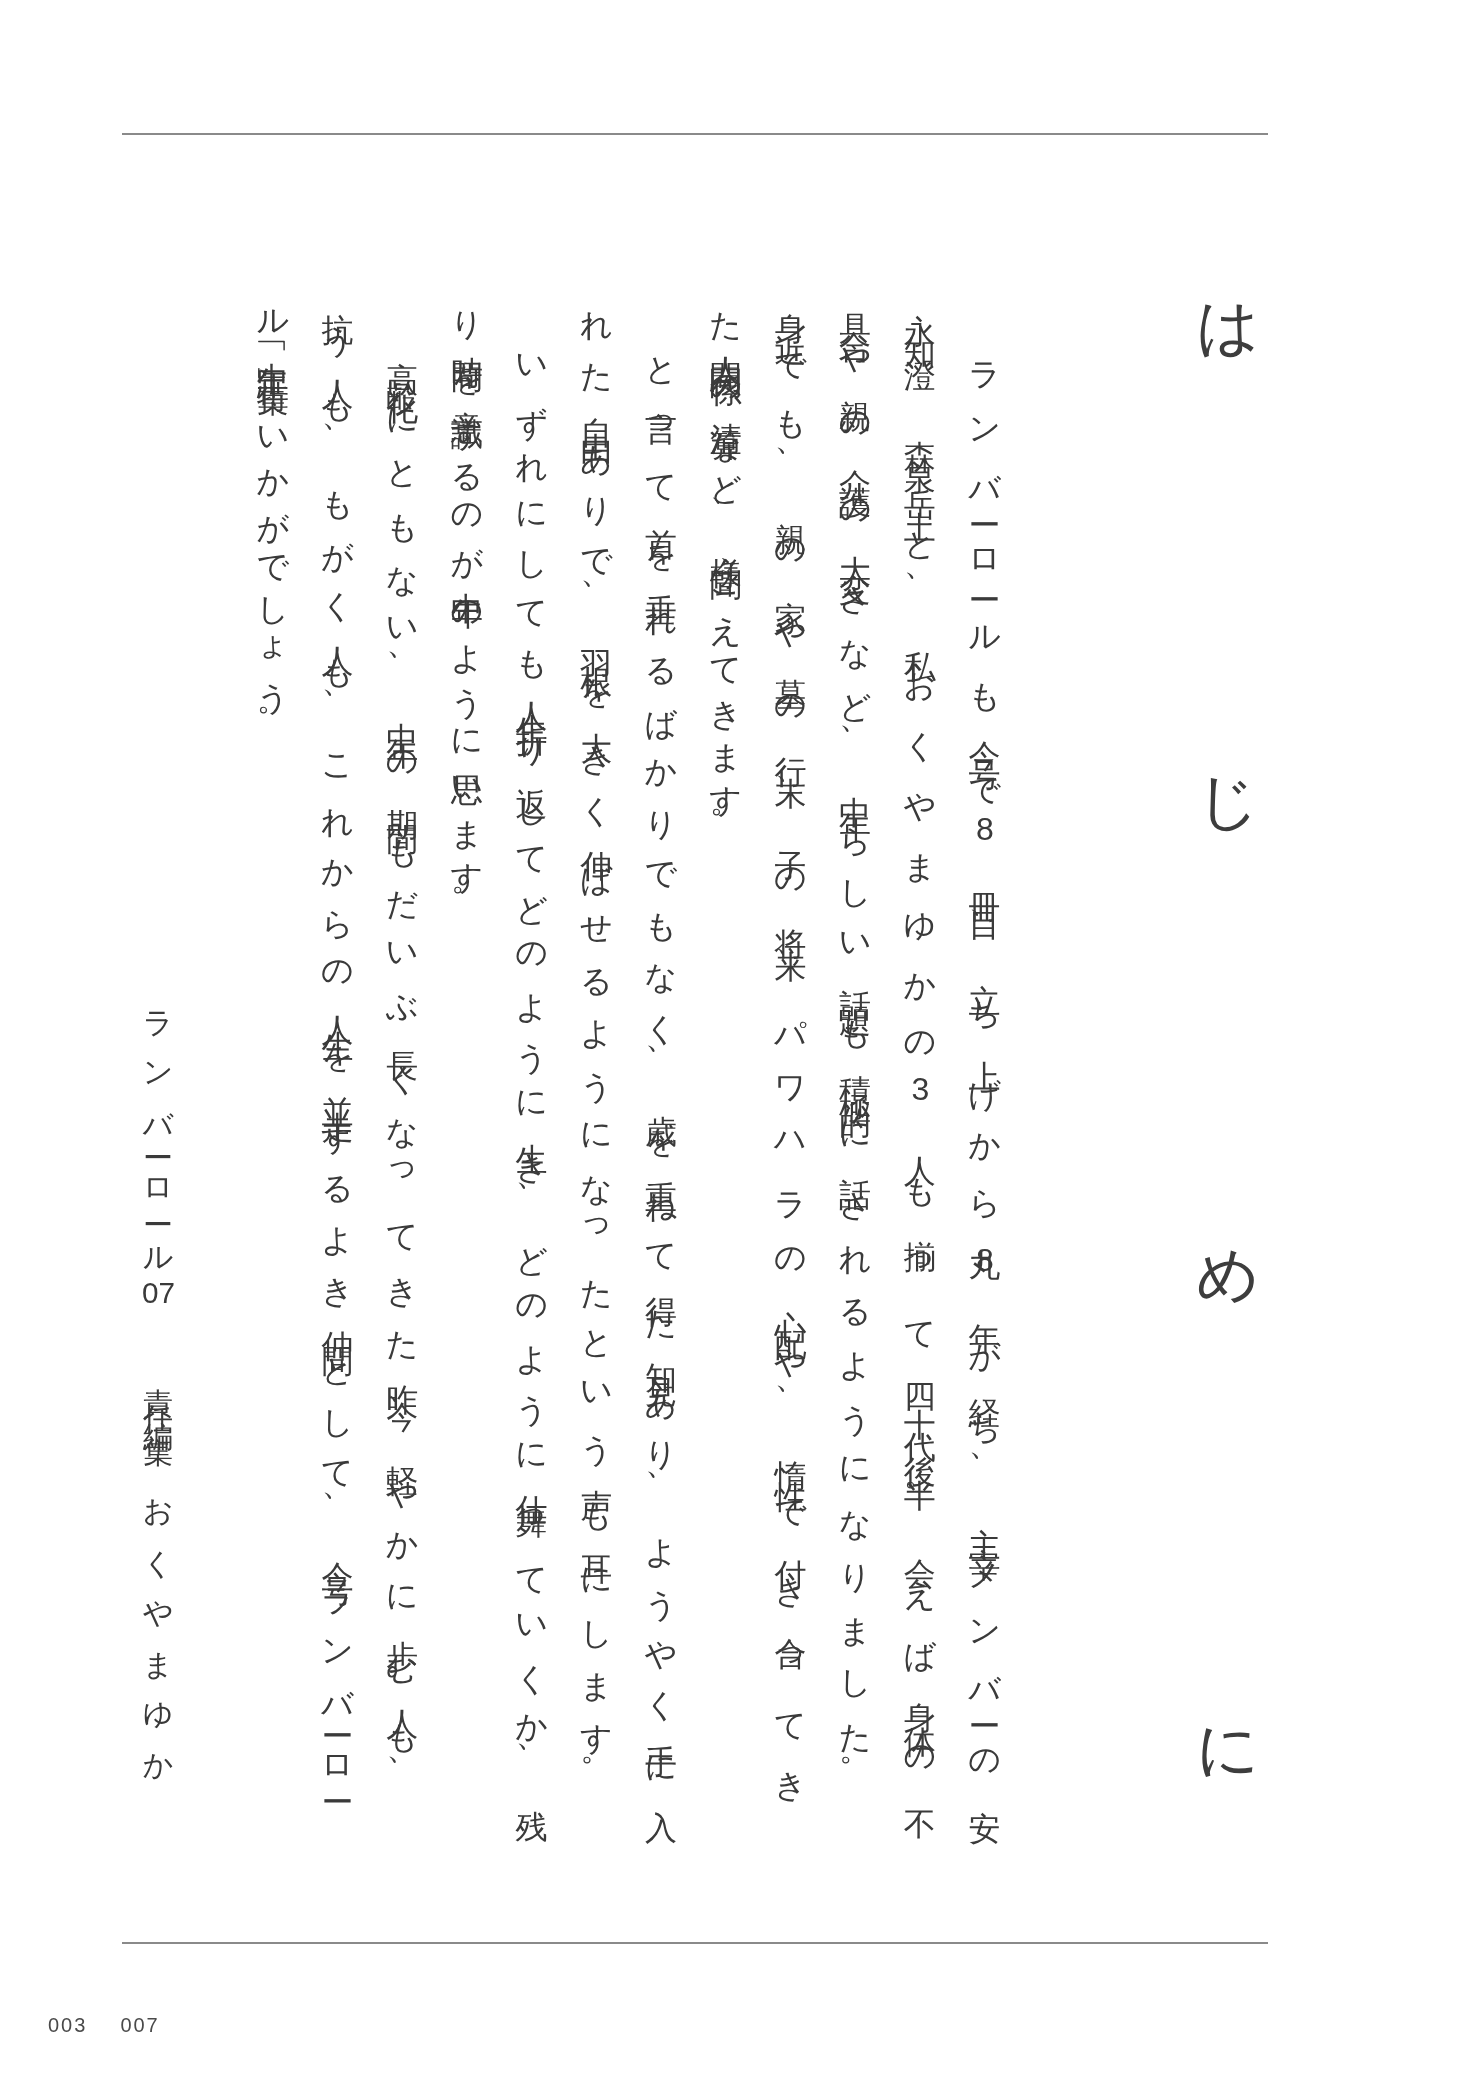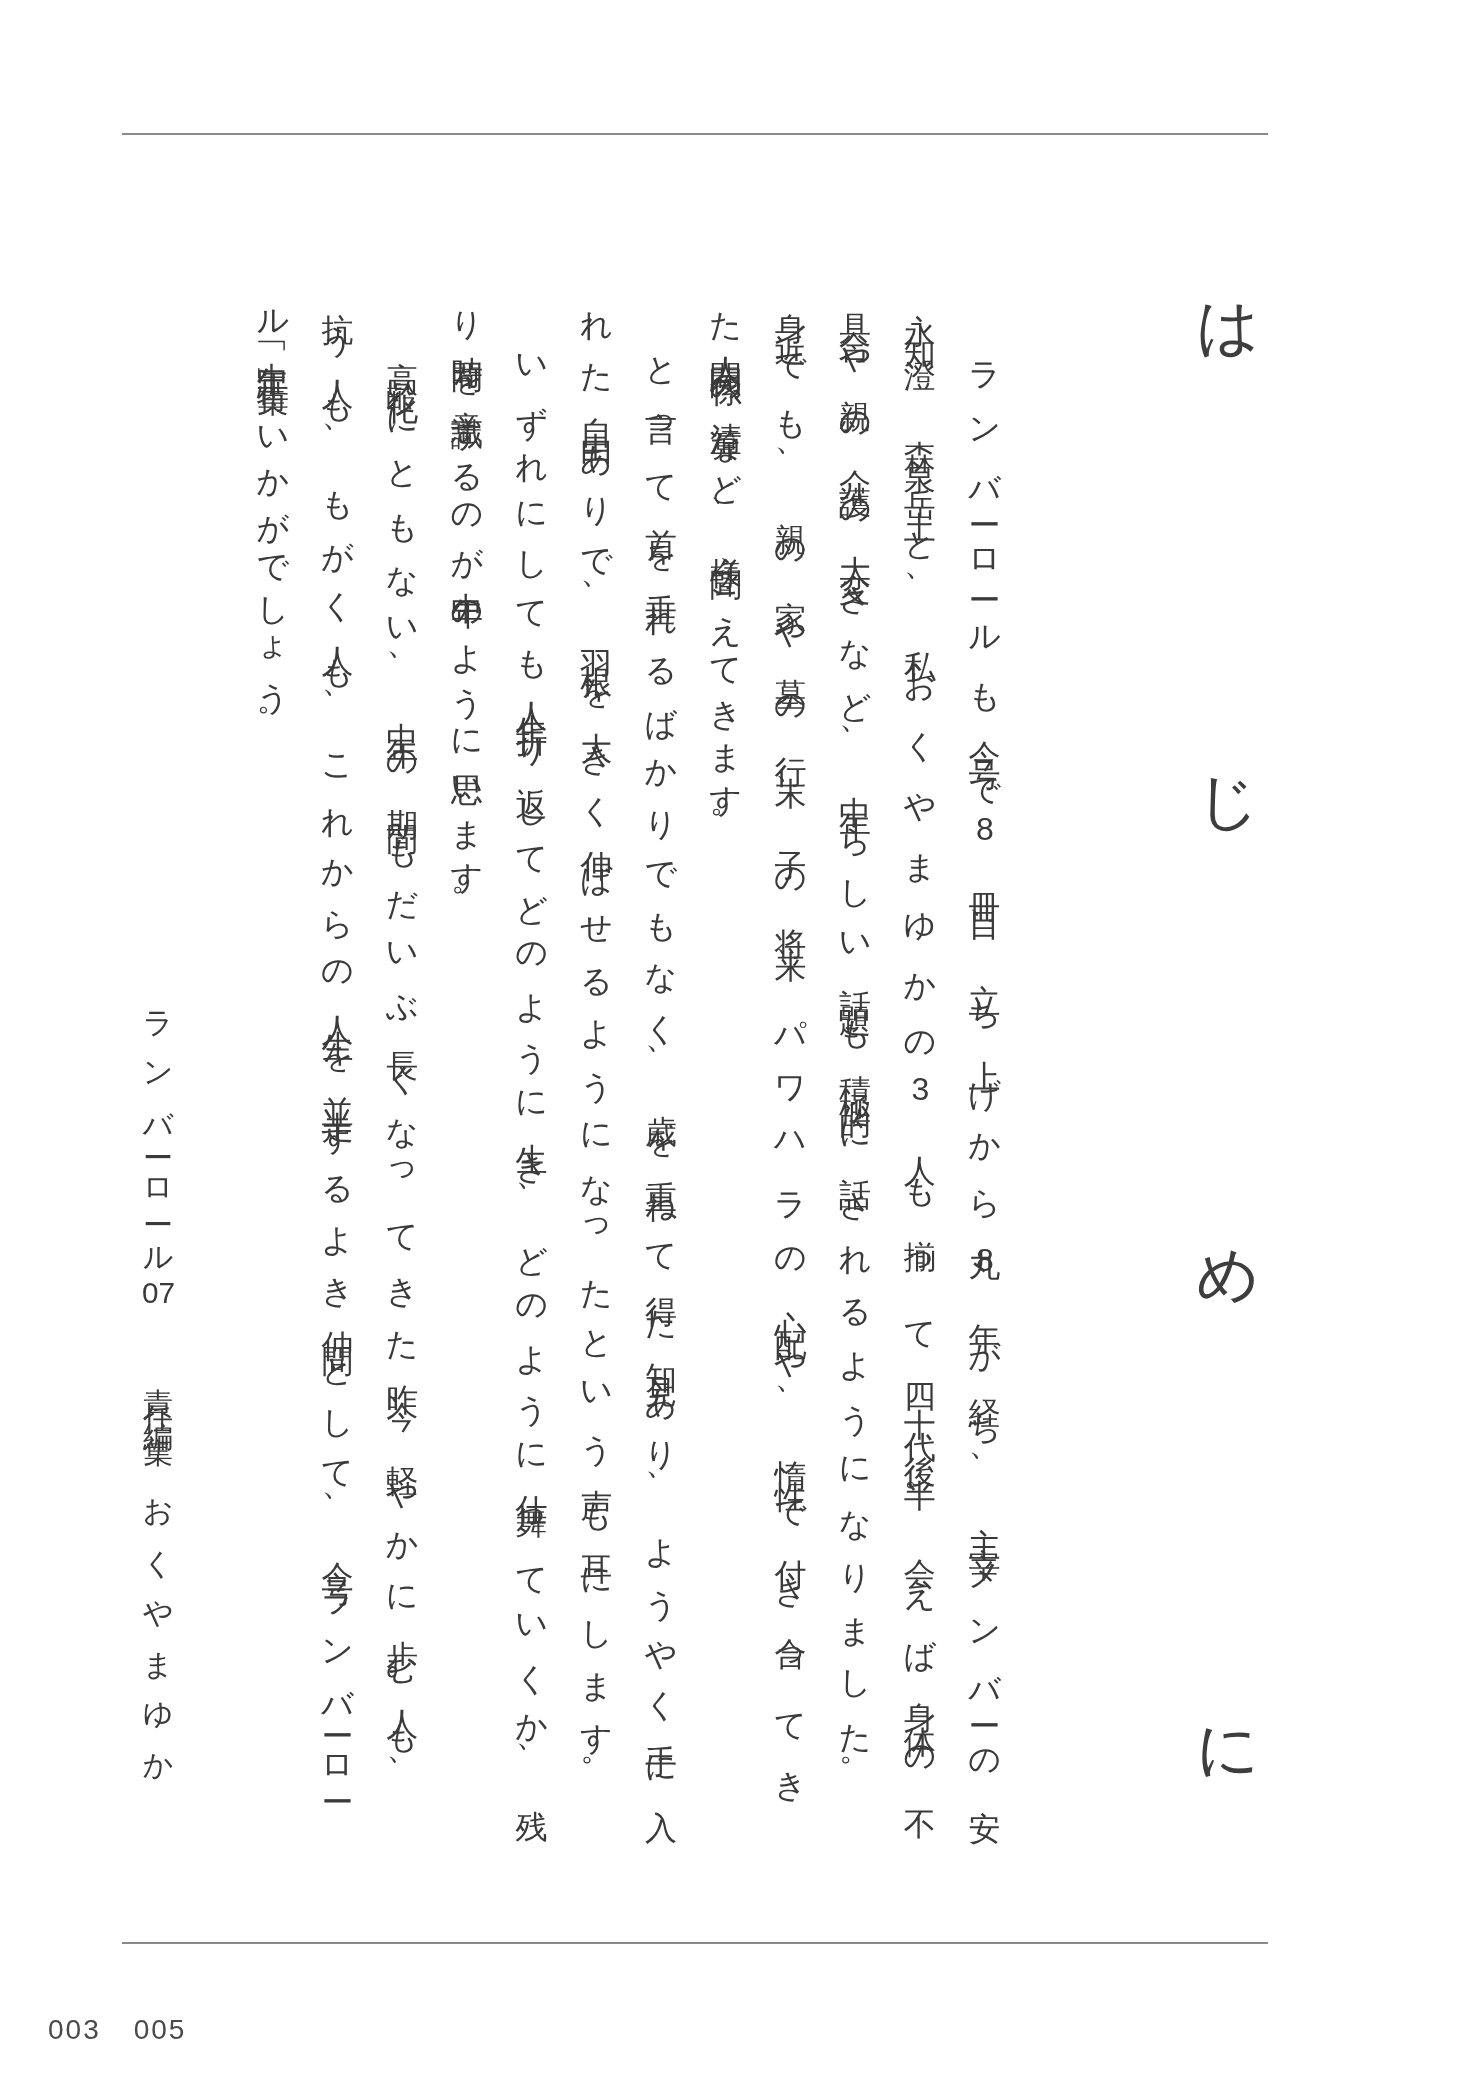--- a/index.html
+++ b/index.html
@@ -89,21 +89,21 @@
     text-combine-upright: all;       
     -webkit-text-combine: horizontal;
   }
 
   .page-numbers {
     position: absolute;
     left: 48px;
     top: 2014px;
     display: flex;
     gap: 33px;
-    font-size: 28px;
+    font-size: 20px;
     font-weight: 300;
     letter-spacing: 2px;
     color: #4a4a4a;
   }
 </style>
 </head>
 <body>
 
 <div class="page">
 
@@ -132,16 +132,16 @@
   </div>
 
   <div class="colophon">
     <span>ランバーロール</span><span class="tcy">07</span><span>　責任編集　おくやまゆか</span>
   </div>
 
   <div class="rule bottom"></div>
 
   <div class="page-numbers">
     <span>003</span>
-    <span>005</span>
+    <span>007</span>
   </div>
 
 </div>
 
 </body></html>

